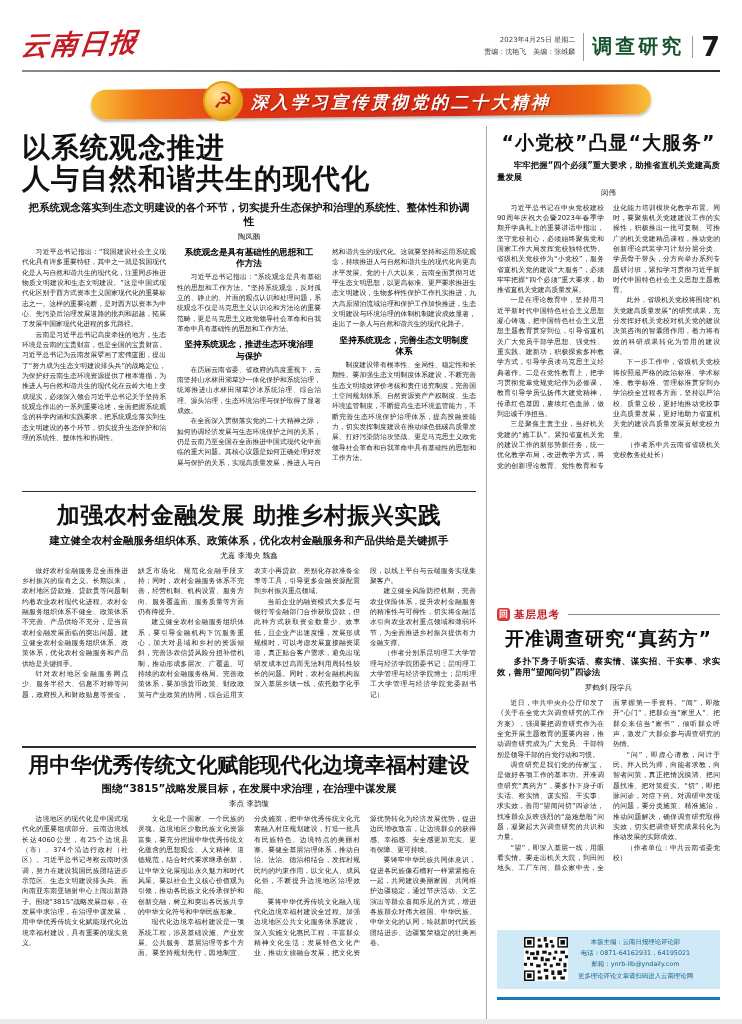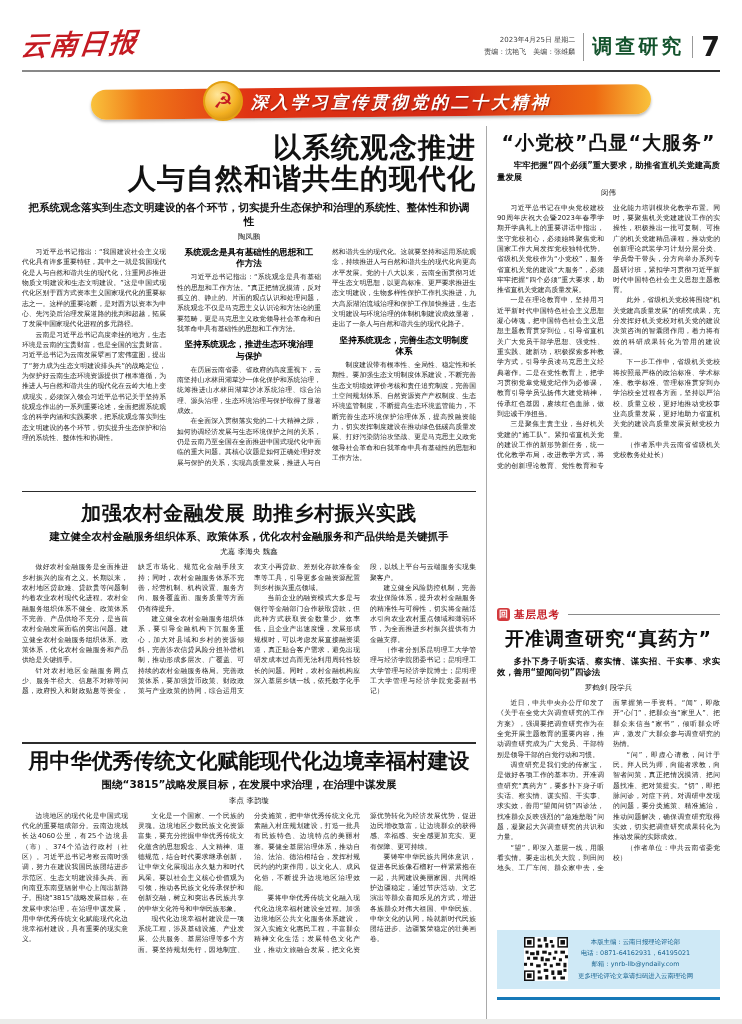--- a/index.html
+++ b/index.html
@@ -28,38 +28,38 @@
     text-shadow:1px 1px 1px rgba(110,10,0,.55); }
   .emblem { position:absolute; left:112px; top:-3px; width:40px; height:40px; border-radius:50%;
     background:radial-gradient(circle at 35% 32%, #ffe69a, #f3b021 58%, #b97708); border:2px solid #e3a012;
     display:flex; align-items:center; justify-content:center; color:#c41a22; font-size:22px; line-height:1; }
 
   
   .content { display:flex; padding:0 22px; align-items:stretch; }
   .col-left { width:464px; padding-right:10px; }
   .col-right { width:234px; padding-left:10px; border-left:1px solid #a9a9a9; }
 
-  h1.main-title { text-align:right; font-size:28px; line-height:1.12; font-weight:900; color:#111; margin:6px 0 5px 0; letter-spacing:1px; }
+  h1.main-title { text-align:left; font-size:28px; line-height:1.12; font-weight:900; color:#111; margin:6px 0 5px 0; letter-spacing:1px; }
   .deck { text-align:center; font-weight:bold; font-size:10.5px; color:#111; margin:2px 6px; line-height:1.35; }
   .byline { text-align:center; font-size:7.5px; color:#222; margin:4px 0 5px 0; }
 
   .bodytext { font-size:6.8px; line-height:1.52; text-align:justify; color:#1d1d1d; overflow:hidden; }
   .bodytext p { margin:0; text-indent:2em; }
   .bodytext .subhead { font-size:8.6px; font-weight:bold; text-align:center; color:#000; margin:5px 4px 3px 4px; text-indent:0; line-height:1.3; }
   .bodytext .author-note { text-indent:2em; }
   .body3 { column-count:3; column-gap:11px; height:236px; }
   .body4 { column-count:4; column-gap:10px; height:172px; }
   .body4b { column-count:4; column-gap:10px; height:208px; }
   .body2 { column-count:2; column-gap:9px; height:396px; }
   .body2b { column-count:2; column-gap:9px; height:222px; }
 
   .hr-thin { border:none; border-top:1px solid #2c2c2c; margin:8px 0 5px 0; }
   .hr-thick { border:none; border-top:2px solid #2c2c2c; margin:8px 0 5px 0; }
 
-  h2.sec-title { text-align:center; font-size:20px; font-weight:900; color:#111; margin:10px 0 4px 0; letter-spacing:.5px; line-height:1.15; }
+  h2.sec-title { text-align:center; font-size:23px; font-weight:900; color:#111; margin:10px 0 4px 0; letter-spacing:.5px; line-height:1.15; }
   h2.sec-title-sm { text-align:center; font-size:21px; font-weight:900; color:#111; margin:5px 0 4px 0; line-height:1.15; }
 
   
   h2.dx-title { text-align:center; font-size:19px; font-weight:900; color:#111; margin:4px 0 4px 0; letter-spacing:1px; }
   .dx-deck { font-size:8.4px; font-weight:bold; color:#111; margin:2px 0; line-height:1.4; text-indent:2em; text-align:justify; }
 
   .badge-row { display:flex; align-items:center; gap:4px; margin:9px 0 3px 0; }
   .badge-icon { width:13px; height:13px; background:#d3393c; color:#fff; font-size:9px; font-weight:bold;
     display:flex; align-items:center; justify-content:center; border-radius:3px; line-height:1; }
   .badge-label { color:#c41a22; font-weight:900; font-size:10.5px; letter-spacing:1px; }
@@ -107,21 +107,21 @@
         <h1 class="main-title">
           <span>以系统观念推进</span><br>
           <span>人与自然和谐共生的现代化</span>
         </h1>
         <div class="deck">把系统观念落实到生态文明建设的各个环节，切实提升生态保护和治理的系统性、整体性和协调性</div>
         <div class="byline">陶凤鹏</div>
         <div class="bodytext body3">
             <p>习近平总书记指出：“我国建设社会主义现代化具有许多重要特征，其中之一就是我国现代化是人与自然和谐共生的现代化，注重同步推进物质文明建设和生态文明建设。”这是中国式现代化区别于西方式资本主义国家现代化的重要标志之一。这样的重要论断，是对西方以资本为中心、先污染后治理发展道路的批判和超越，拓展了发展中国家现代化进程的多元路径。</p>
             <p>云南是习近平总书记高度牵挂的地方，生态环境是云南的宝贵财富，也是全国的宝贵财富。习近平总书记为云南发展擘画了宏伟蓝图，提出了“努力成为生态文明建设排头兵”的战略定位，为保护好云南生态环境资源提供了根本遵循，为推进人与自然和谐共生的现代化在云岭大地上变成现实，必须深入领会习近平总书记关于坚持系统观念作出的一系列重要论述，全面把握系统观念的科学内涵和实践要求，把系统观念落实到生态文明建设的各个环节，切实提升生态保护和治理的系统性、整体性和协调性。</p>
             <h3 class="subhead">系统观念是具有基础性的思想和工作方法</h3>
-            <p>习近平总书记指出：“系统观念是具有基础性的思想和工作方法。”真正把情况摸清，反对孤立的、静止的、片面的观点认识和处理问题，系统观念不仅是马克思主义认识论和方法论的重要范畴，更是马克思主义政党领导社会革命和自我革命中具有基础性的思想和工作方法。</p>
+            <p>习近平总书记指出：“系统观念是具有基础性的思想和工作方法。”坚持系统观念，反对孤立的、静止的、片面的观点认识和处理问题，系统观念不仅是马克思主义认识论和方法论的重要范畴，更是马克思主义政党领导社会革命和自我革命中具有基础性的思想和工作方法。</p>
             <h3 class="subhead">坚持系统观念，推进生态环境治理与保护</h3>
             <p>在历届云南省委、省政府的高度重视下，云南坚持山水林田湖草沙一体化保护和系统治理，统筹推进山水林田湖草沙冰系统治理、综合治理、源头治理，生态环境治理与保护取得了显著成效。</p>
             <p>在全面深入贯彻落实党的二十大精神之际，如何协调经济发展与生态环境保护之间的关系，仍是云南乃至全国在全面推进中国式现代化中面临的重大问题。其核心议题是如何正确处理好发展与保护的关系，实现高质量发展，推进人与自然和谐共生的现代化。这就要坚持和运用系统观念，持续推进人与自然和谐共生的现代化向更高水平发展。党的十八大以来，云南全面贯彻习近平生态文明思想，以更高标准、更严要求推进生态文明建设，生物多样性保护工作扎实推进，九大高原湖泊流域治理和保护工作加快推进，生态文明建设与环境治理的体制机制建设成效显著，走出了一条人与自然和谐共生的现代化路子。</p>
             <h3 class="subhead">坚持系统观念，完善生态文明制度体系</h3>
             <p>制度建设带有根本性、全局性、稳定性和长期性。要加强生态文明制度体系建设，不断完善生态文明绩效评价考核和责任追究制度，完善国土空间规划体系、自然资源资产产权制度、生态环境监管制度，不断提高生态环境监管能力，不断完善生态环境保护治理体系，提高投融资能力，切实发挥制度建设在推动绿色低碳高质量发展、打好污染防治攻坚战、更是马克思主义政党领导社会革命和自我革命中具有基础性的思想和工作方法。</p>
           </div>
       </div>
 
       <hr class="hr-thin">
 

